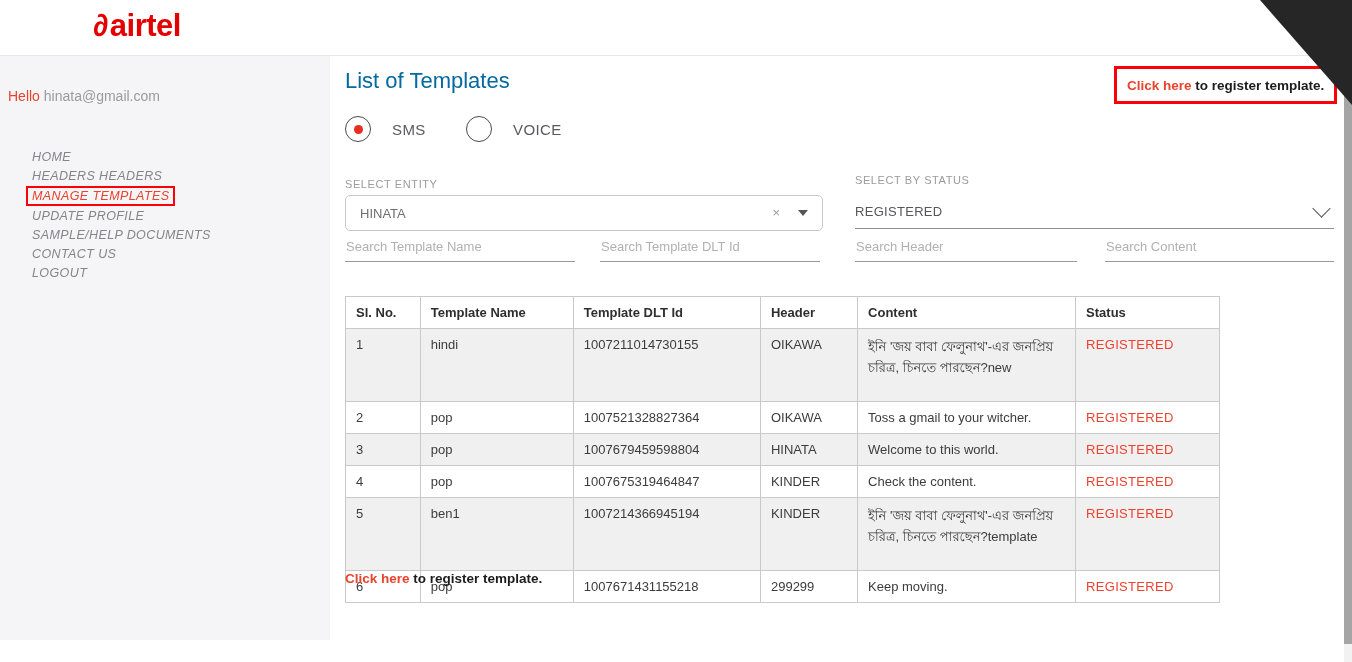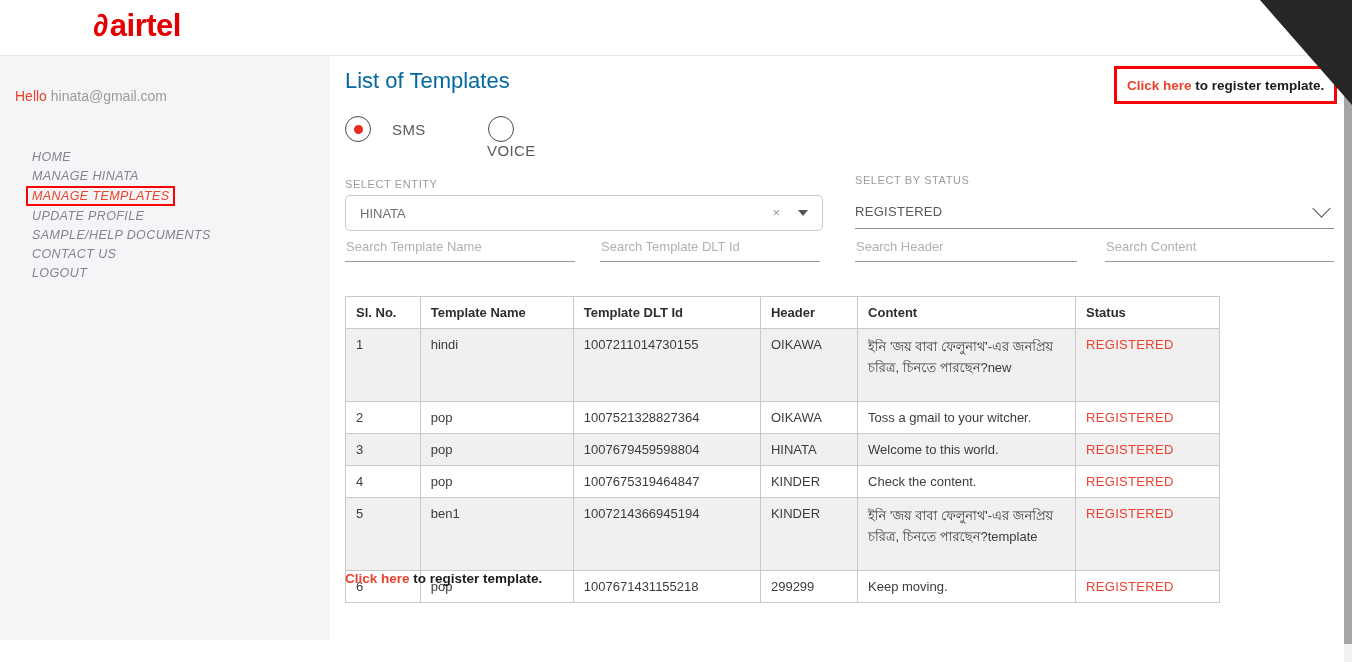--- a/index.html
+++ b/index.html
@@ -16,41 +16,41 @@
 
   .corner-triangle { right:0; top:0; width:0; height:0;
     border-top:105px solid #262626; border-left:92px solid transparent; z-index:9; }
 
   
   .scrollbar-track { right:0; top:56px; width:8px; height:606px; background:#f2f2f2; z-index:8; }
   .scrollbar-thumb { position:absolute; left:0; top:20px; width:8px; height:568px; background:#a5a5a5; }
 
   
   .sidebar { left:0; top:56px; width:330px; height:584px; background:#f5f4f6; }
-  .greeting { position:absolute; left:8px; top:32px; font-size:14px;margin-left:7px; }
+  .greeting { position:absolute; left:8px; top:32px; font-size:14px; }
   .greeting .hello { color:#e8432d; }
   .greeting .email { color:#9b9b9b; }
   .menu { position:absolute; left:32px; top:92px; list-style:none;font-style:italic; }
   .menu li { font-size:12.5px; letter-spacing:0.4px; color:#84848a; line-height:19px;
     cursor:pointer; white-space:nowrap; }
   .menu li.active { color:#e8432d; border:2px solid #fb0007; padding:0 4px; margin-left:-6px;
     display:inline-block; line-height:16px; margin-bottom:1px; }
 
   
   .page-title { left:345px; top:68px; font-size:22px; color:#0369a1; }
 
   .register-box { left:1114px; top:66px; border:3px solid #fb0007; padding:7px 10px;
     background:#fff; white-space:nowrap; z-index:6; }
   .register-link { font-size:13.5px; font-weight:700; color:#1c1c1c; cursor:pointer; }
   .register-link .click-here { color:#e8432d; }
 
   .radio-row { left:345px; top:116px; height:30px; }
   .radio-item { position:absolute; top:0; display:flex; align-items:center; cursor:pointer; }
   .radio-item.sms { left:0; }
-  .radio-item.voice { left:121px;flex-direction:column; }
+  .radio-item.voice { left:121px; }
   .radio-circle { width:26px; height:26px; border:1.5px solid #4a4a4a; border-radius:50%;
     background:#fff; position:relative; }
   .radio-circle.checked::after { content:""; position:absolute; left:7.5px; top:7.5px;
     width:9px; height:9px; border-radius:50%; background:#e82c1e; }
   .radio-label { margin-left:21px; font-size:15px; color:#5a5a5f; letter-spacing:0.4px; }
 
   .field-label { font-size:11px; letter-spacing:0.6px; color:#9b9ba0; }
   .lbl-entity { left:345px; top:178px; }
   .lbl-status { left:855px; top:174px; }
 
@@ -103,21 +103,21 @@
   <div class="scrollbar-thumb"></div>
 </div>
 
 <div class="abs sidebar">
   <div class="greeting">
     <span class="hello">Hello</span>
     <span class="email">hinata@gmail.com</span>
   </div>
   <ul class="menu">
     <li>HOME</li>
-    <li>MANAGE HINATA</li>
+    <li>HEADERS HEADERS</li>
     <li class="active">MANAGE TEMPLATES</li>
     <li>UPDATE PROFILE</li>
     <li>SAMPLE/HELP DOCUMENTS</li>
     <li>CONTACT US</li>
     <li>LOGOUT</li>
   </ul>
 </div>
 
 <div class="abs page-title">List of Templates</div>
 

